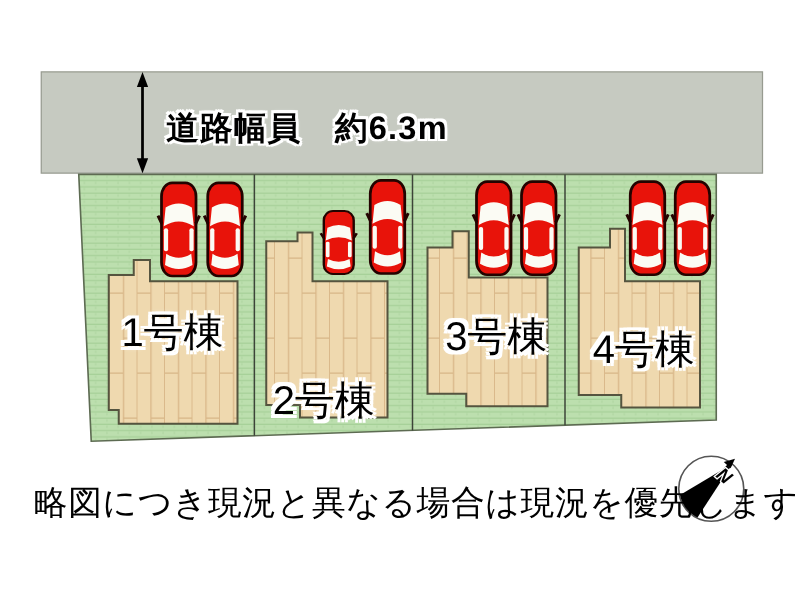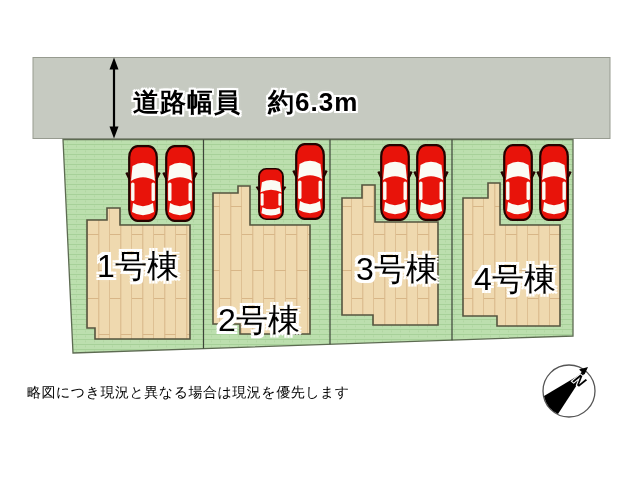--- a/index.html
+++ b/index.html
@@ -17,21 +17,21 @@
   }
   .lot-label{
     font-size:32px;font-weight:500;transform:translate(-50%,-50%);
     text-shadow:-3px -3px 0 #fff,3px -3px 0 #fff,-3px 3px 0 #fff,3px 3px 0 #fff,
                  0 -3px 0 #fff,0 3px 0 #fff,-3px 0 0 #fff,3px 0 0 #fff,0 0 5px #fff;
   }
   #lot1-label{left:138px;top:267px;}
   #lot2-label{left:259px;top:274px;margin-top:47px;}
   #lot3-label{left:391px;top:270px;padding-left:12px;}
   #lot4-label{left:515px;top:280px;}
-  .disclaimer{left:27px;top:384px;font-size:14px;letter-spacing:.5px;}
+  .disclaimer{left:27px;top:384px;font-size:27px;letter-spacing:.5px;}
 </style>
 </head>
 <body>
 
 <div class="stage">
 
   <svg width="640" height="480" viewBox="0 0 640 480">
     <defs>
       <pattern id="grassPat" width="9" height="5" patternUnits="userSpaceOnUse">
         <rect width="9" height="5" fill="#bcdfae"></rect>

